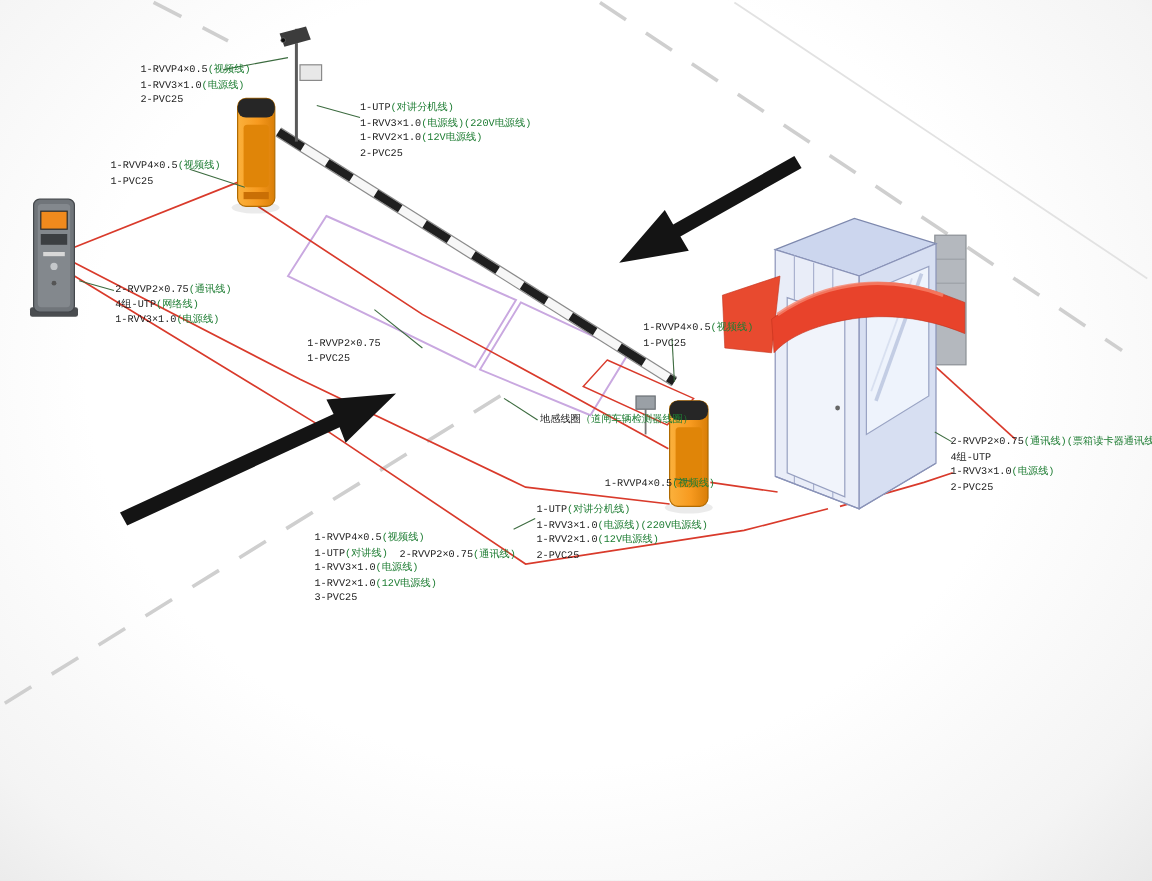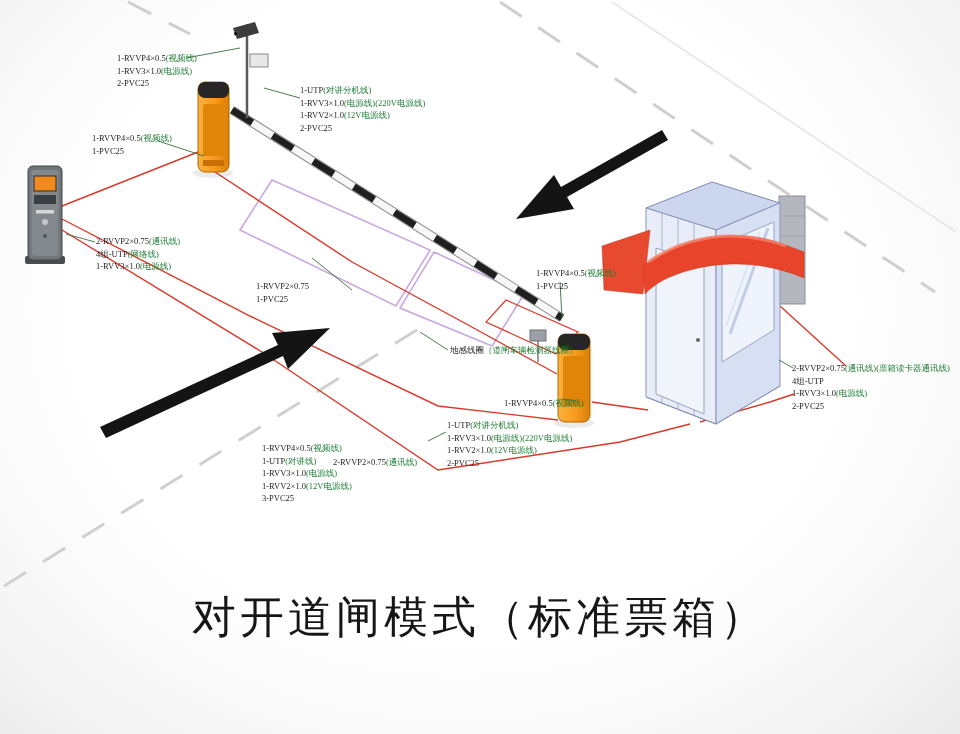--- a/index.html
+++ b/index.html
@@ -5,21 +5,21 @@
   html,body{margin:0;padding:0;background:#e9e9e9;}
   .stage{
     position:relative;width:960px;height:734px;margin:0 auto;overflow:hidden;
     background:radial-gradient(ellipse at 48% 42%, #ffffff 55%, #f4f4f4 85%, #e9e9e9 100%);
     font-family:"DejaVu Sans", sans-serif;
   }
   .stage svg{position:absolute;left:0;top:0;}
   .label-layer{position:absolute;left:0;top:0;width:100%;height:100%;}
   .cable-label{
     position:absolute;font-size:8.5px;line-height:12.5px;color:#1d1d1d;
-    white-space:nowrap;font-family:Liberation Serif, serif;
+    white-space:nowrap;font-family:Liberation Mono, monospace;
   }
   .cable-label .paren{color:#1e7d33;}
   .diagram-title{
     position:absolute;left:0;width:100%;top:588px;text-align:center;
     font-size:44px;letter-spacing:4px;color:#161616;font-weight:500;
     font-family:"Liberation Sans","DejaVu Sans",sans-serif;
   }
 </style>
 </head>
 <body>
@@ -199,14 +199,13 @@
         <div><span class="plain">2-RVVP2×0.75</span><span class="paren">(通讯线)</span></div>
       </div>
       <div class="cable-label" style="left: 792px; top: 362px;">
         <div><span class="plain">2-RVVP2×0.75</span><span class="paren">(通讯线)</span><span class="paren">(票箱读卡器通讯线)</span></div>
         <div><span class="plain">4组-UTP</span></div>
         <div><span class="plain">1-RVV3×1.0</span><span class="paren">(电源线)</span></div>
         <div><span class="plain">2-PVC25</span></div>
       </div>
     </div>
 
-  <div class="diagram-title">对开道闸模式（标准票箱）</div>
 </div>
 
 </body></html>

